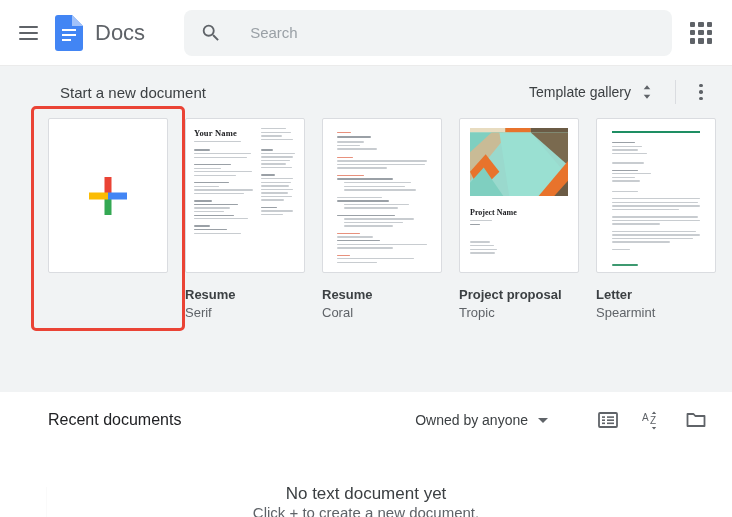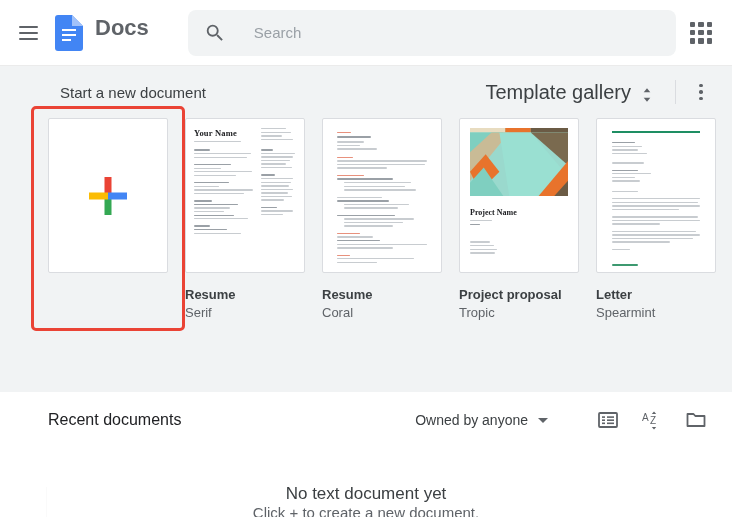--- a/index.html
+++ b/index.html
@@ -23,21 +23,21 @@
   .hamburger {
     width: 36px; height: 36px;
     display: flex; flex-direction: column; justify-content: center;
     align-items: center; gap: 4px;
     cursor: pointer; flex: none;
     margin-right: 5px;
   }
   .hamburger span {
     display: block; width: 19px; height: 2px; background: #5f6368; border-radius: 1px;
   }
-  .logo-wrap { display: flex; align-items: flex-start; flex: none; margin-left: 4px; font-weight: bold; }
+  .logo-wrap { display: flex; align-items: center; flex: none; margin-left: 4px; }
   .docs-icon {
     width: 28px; height: 36px; flex: none;
   }
   .brand {
     font-size: 22px; color: #5f6368; margin-left: 12px;
     letter-spacing: 0px; white-space: nowrap;
   }
   .search-box {
     margin-left: 39px;
     height: 46px; width: 488px;
@@ -71,22 +71,22 @@
     position: relative;
   }
   .tpl-header {
     display: flex; align-items: center;
     height: 52px;
     padding: 0 16px 0 60px;
   }
   .tpl-title { font-size: 15px; color: #3c4043; }
   .tpl-actions { margin-left: auto; display: flex; align-items: center; }
   .tpl-gallery {
-    display: flex; align-items: flex-end; cursor: pointer;
-    font-size: 20px; color: #3c4043; padding: 6px 6px 6px 8px; border-radius: 4px;
+    display: flex; align-items: center; cursor: pointer;
+    font-size: 14px; color: #3c4043; padding: 6px 6px 6px 8px; border-radius: 4px;
   }
   .chev-updown { margin-left: 10px; width: 12px; height: 18px; flex: none; }
   .vdivider { width: 1px; height: 24px; background: #dadce0; margin: 0 10px 0 16px; }
   .kebab {
     width: 30px; height: 30px; display: flex; flex-direction: column;
     align-items: center; justify-content: center; gap: 3px; cursor: pointer; border-radius: 50%;
   }
   .kebab i { width: 3.5px; height: 3.5px; background: #5f6368; border-radius: 50%; display: block; }
 
   .card-row {

